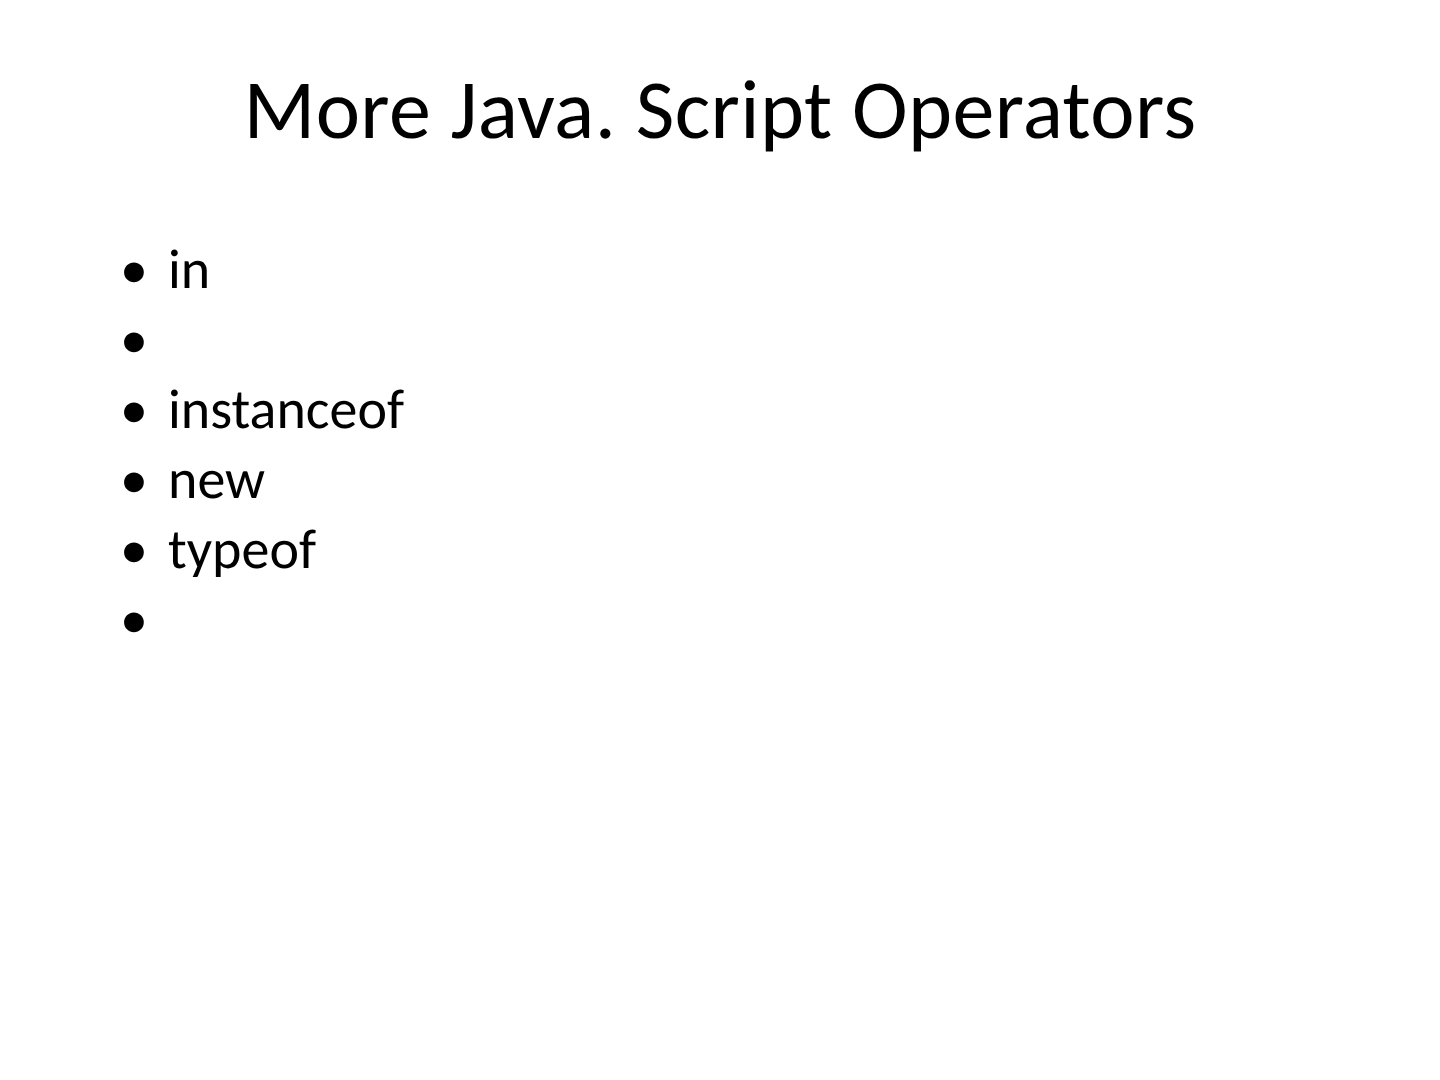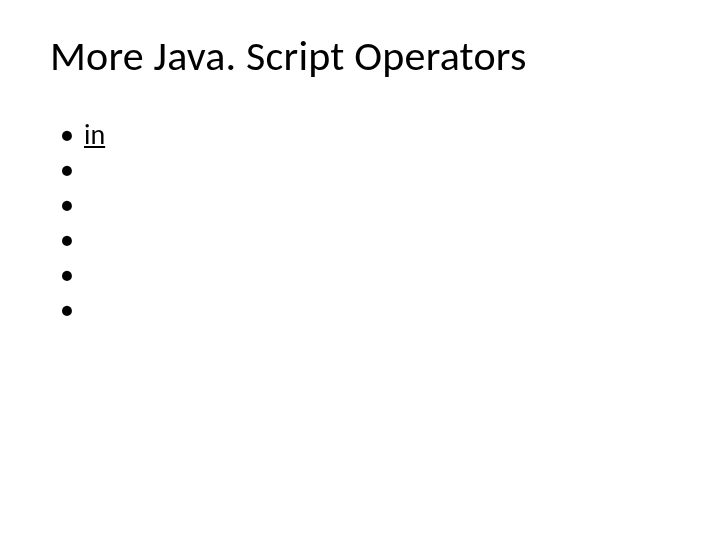--- a/index.html
+++ b/index.html
@@ -12,20 +12,21 @@
       height: 540px;
       background: #ffffff;
       font-family: Calibri, "Segoe UI", Arial, sans-serif;
       color: #000000;
       padding: 30px 50px;
       overflow: hidden;
     }
     .title {
       font-size: 42px;
       font-weight: 400;
+      text-align: center;
       margin-bottom: 36px;
       letter-spacing: 0.2px;
     }
     .bullets {
       list-style: none;
       padding-left: 10px;
     }
     .bullets li {
       font-size: 28px;
       line-height: 1.25;
@@ -33,41 +34,43 @@
       align-items: flex-start;
     }
     .bullet-dot {
       display: inline-block;
       width: 24px;
       flex-shrink: 0;
       text-align: left;
     }
     .bullet-text {
       display: inline-block;
-      text-decoration: underline;
     }
   </style>
 </head>
 <body>
 
 <h1 class="title">More Java. Script Operators</h1>
 
 <ul class="bullets">
   <li>
     <span class="bullet-dot">•</span>
     <span class="bullet-text">in</span>
   </li>
   <li>
     <span class="bullet-dot">•</span>
   </li>
   <li>
     <span class="bullet-dot">•</span>
+    <span class="bullet-text">instanceof</span>
   </li>
   <li>
     <span class="bullet-dot">•</span>
+    <span class="bullet-text">new</span>
   </li>
   <li>
     <span class="bullet-dot">•</span>
+    <span class="bullet-text">typeof</span>
   </li>
   <li>
     <span class="bullet-dot">•</span>
   </li>
 </ul>
 
 </body></html>

